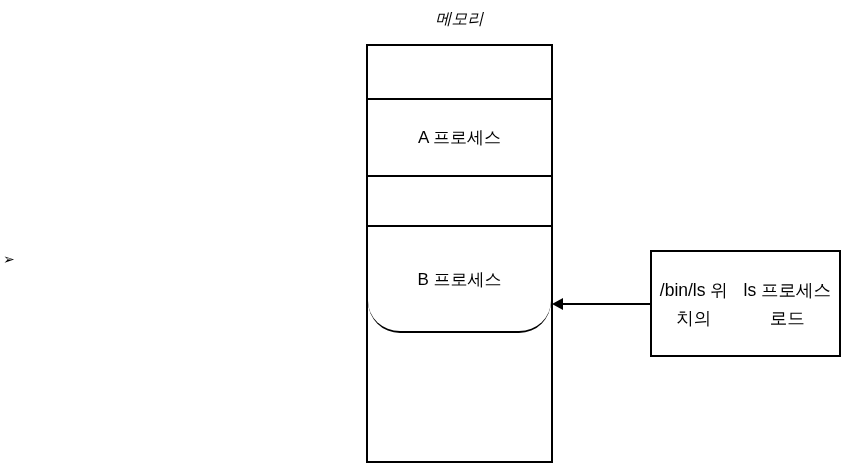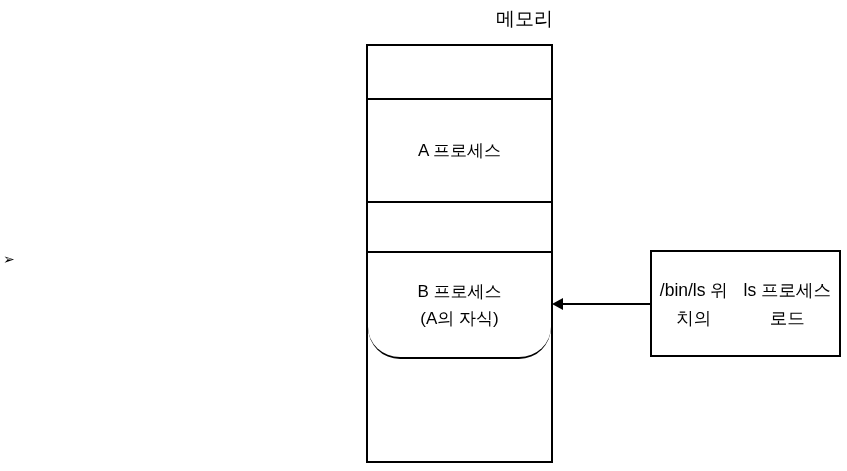--- a/index.html
+++ b/index.html
@@ -16,24 +16,25 @@
     color: #000000;
     overflow: hidden;
   }
 
   
   .mem-title {
     position: absolute;
     left: 366px;
     top: 7px;
     width: 187px;
-    text-align: right;
-    font-size: 19px;
+    text-align: center;
+    font-size: 16px;
     line-height: 24px;
     color: #000000;
+    font-style: italic;
   }
 
   
   .memory-stack {
     position: absolute;
     left: 366px;
     top: 44px;
     width: 187px;
     height: 419px;
     border: 2px solid #000000;
@@ -47,21 +48,21 @@
     border-bottom: 2px solid #000000;
     display: flex;
     flex-direction: column;
     align-items: center;
     justify-content: center;
     text-align: center;
     font-size: 17px;
     line-height: 27px;
   }
   .memory-cell.c1 { height: 54px; }
-  .memory-cell.c2 { height: 103px; }
+  .memory-cell.c2 { height: 77px; }
   .memory-cell.c3 { height: 50px; }
   .memory-cell.c4 { height: 106px; border-radius: 32px; }
   .memory-cell.c5 { flex: 1; border-bottom: none; }
 
   
   .code-line {
     position: absolute;
     left: 3px;
     top: 245px;
     display: flex;
@@ -128,21 +129,20 @@
       <div></div>
     </div>
     <div class="memory-cell c2">
       <div>A 프로세스</div>
     </div>
     <div class="memory-cell c3">
       <div></div>
     </div>
     <div class="memory-cell c4">
       <div>B 프로세스</div>
-      <div>(A의 자식)</div>
     </div>
     <div class="memory-cell c5">
       <div></div>
     </div>
   </div>
 
   <div class="code-line">
     <span class="code-bullet">➢</span>
   </div>
 

